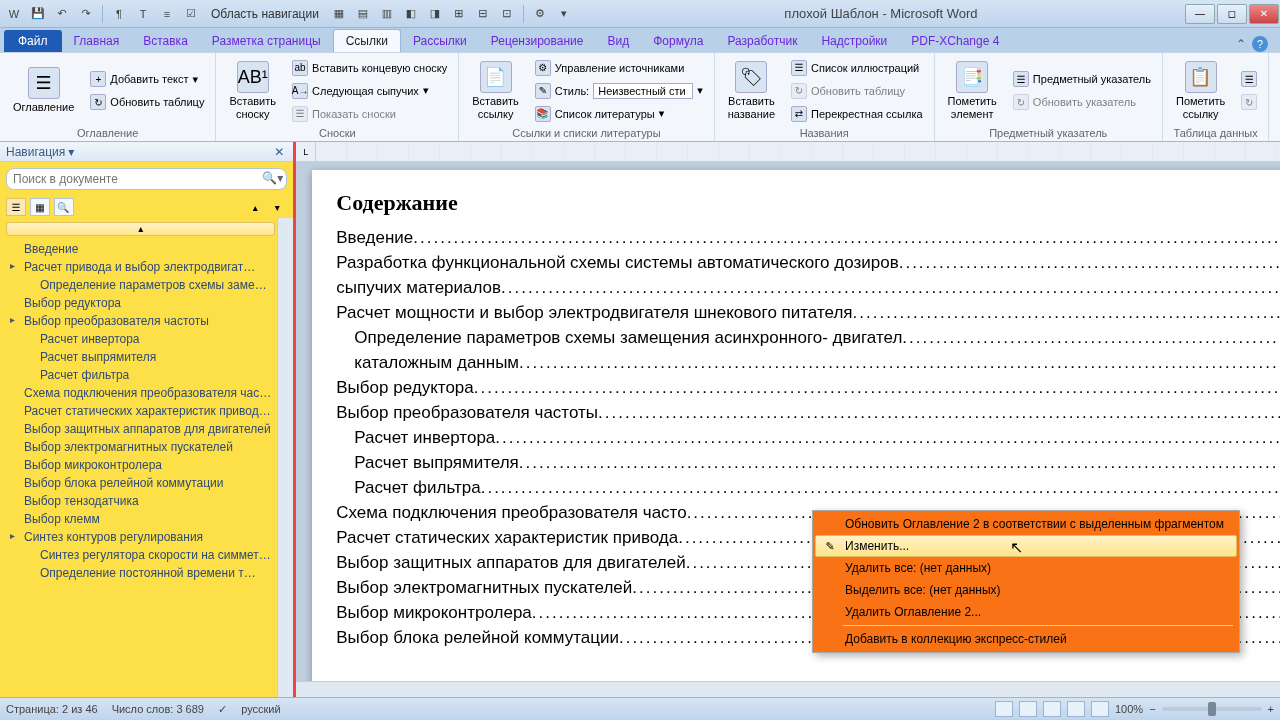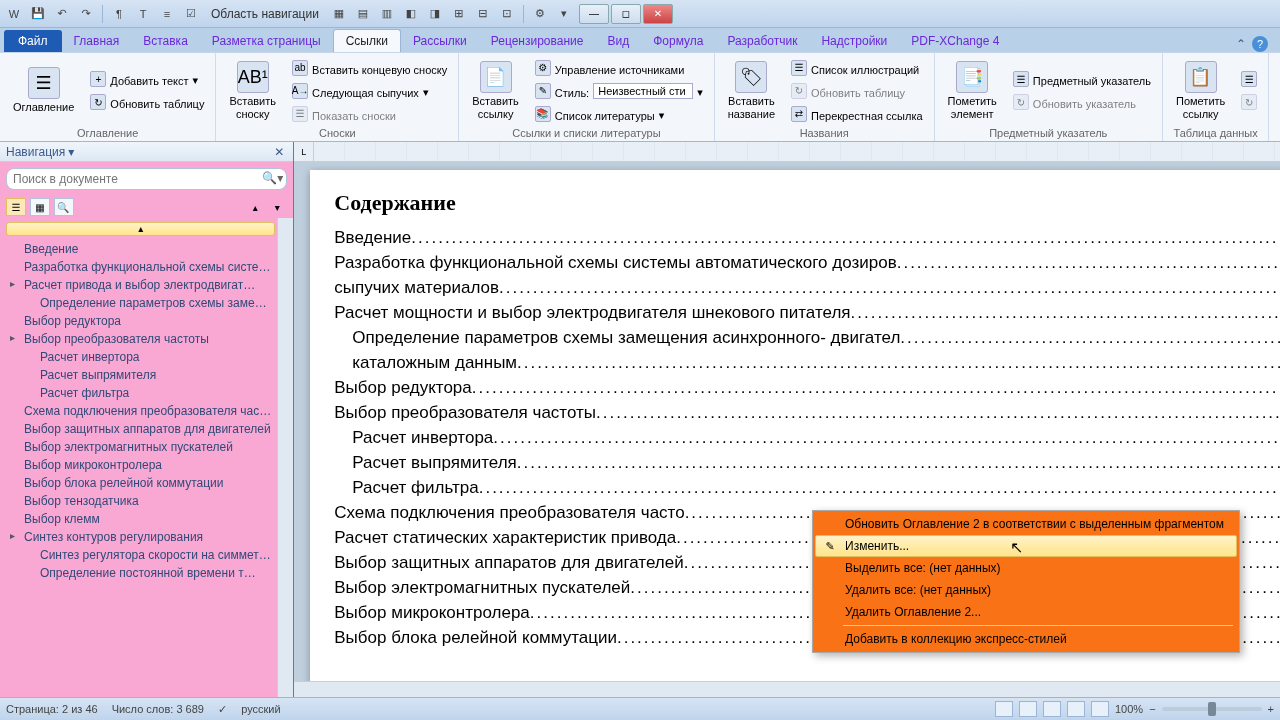--- a/index.html
+++ b/index.html
@@ -25,30 +25,30 @@
 .help-ico { width: 16px; height: 16px; border-radius: 50%; background: #4a90d9; color: #fff; display: flex; align-items: center; justify-content: center; font-size: 11px; }
 
 
 .ribbon { height: 90px; background: #f3f6fb; border-top: 1px solid #c6d5ea; border-bottom: 1px solid #a0b8d8; display: flex; }
 .group { border-right: 1px solid #d0dcec; padding: 2px 6px; display: flex; flex-direction: column; }
 .group-content { flex: 1; display: flex; align-items: center; gap: 4px; }
 .group-label { font-size: 11px; color: #666; text-align: center; padding-top: 1px; }
 .big-btn { display: flex; flex-direction: column; align-items: center; justify-content: center; padding: 2px 6px; cursor: pointer; border: 1px solid transparent; border-radius: 3px; }
 .big-ico { width: 32px; height: 32px; background: #d8e4f2; border: 1px solid #aac; border-radius: 3px; display:flex; align-items:center; justify-content:center; font-size: 18px; }
 .big-lbl { font-size: 11px; text-align: center; line-height: 1.1; margin-top: 2px; }
-.small-btn { display: flex; align-items: flex-end; gap: 4px; padding: 2px 4px; font-size: 11px; cursor: pointer; border: 1px solid transparent; border-radius: 2px; white-space: nowrap; }
+.small-btn { display: flex; align-items: center; gap: 4px; padding: 2px 4px; font-size: 11px; cursor: pointer; border: 1px solid transparent; border-radius: 2px; white-space: nowrap; }
 .small-ico { width: 16px; height: 16px; background: #d8e4f2; border: 1px solid #aac; border-radius: 2px; display:inline-flex; align-items:center; justify-content:center; font-size:10px; }
 .vstack { display: flex; flex-direction: column; gap: 1px; }
 .style-dd { border: 1px solid #aac; background: #fff; padding: 1px 4px; font-size: 11px; width: 100px; }
 
 
 .workspace { display: flex; height: 555px; }
 
 
-.nav-pane { width: 306px; background: #f9a8d4; border-right: 1px solid #ef4444; display: flex; flex-direction: column; }
+.nav-pane { width: 306px; background: #fde047; border-right: 3px solid #ef4444; display: flex; flex-direction: column; }
 .pane-hdr { height: 20px; background: linear-gradient(#f0f5fb,#dde8f4); border-bottom: 1px solid #c0d0e4; display: flex; align-items: center; padding: 0 6px; font-size: 12px; color: #3b5a8a; }
 .pane-hdr .closex { margin-left: auto; cursor: pointer; padding: 0 3px; }
 .pane-hdr .dd { cursor: pointer; padding: 0 3px; }
 .nav-search { margin: 6px; position: relative; }
 .nav-search input { width: 100%; padding: 3px 22px 3px 6px; border: 1px solid #b0c4de; border-radius: 8px; font-size: 12px; }
 .nav-search .mag { position: absolute; right: 4px; top: 3px; font-size: 12px; color: #666; }
 .nav-views { display: flex; gap: 4px; padding: 2px 6px; }
 .nav-view-btn { width: 20px; height: 18px; border: 1px solid #b0c4de; background: #f4f8fc; cursor: pointer; display:flex; align-items:center; justify-content:center; font-size:10px; }
 .nav-view-btn.active { background: #fde8b8; border-color: #e0c060; }
 .nav-tree-wrap { flex: 1; overflow: hidden; position: relative; display: flex; }
@@ -107,20 +107,21 @@
     <div class="qat-btn">▥</div>
     <div class="qat-btn">◧</div>
     <div class="qat-btn">◨</div>
     <div class="qat-btn">⊞</div>
     <div class="qat-btn">⊟</div>
     <div class="qat-btn">⊡</div>
     <div class="qat-sep"></div>
     <div class="qat-btn">⚙</div>
     <div class="qat-btn">▾</div>
   </div>
+  <div class="title-text">плохой Шаблон - Microsoft Word</div>
   <div class="win-controls">
     <div class="win-btn">—</div>
     <div class="win-btn">◻</div>
     <div class="win-btn win-close">✕</div>
   </div>
 </div>
 
 <div class="ribbon-tabs">
   <div class="file-tab">Файл</div>
   <div id="tabs-holder" style="display: contents;"><div class="tab">Главная</div><div class="tab">Вставка</div><div class="tab">Разметка страницы</div><div class="tab active">Ссылки</div><div class="tab">Рассылки</div><div class="tab">Рецензирование</div><div class="tab">Вид</div><div class="tab">Формула</div><div class="tab">Разработчик</div><div class="tab">Надстройки</div><div class="tab">PDF-XChange 4</div></div>
@@ -268,29 +269,29 @@
       <div class="nav-view-btn">🔍</div>
       <div style="margin-left:auto; display:flex; gap:2px;">
         <div class="nav-view-btn" style="border:none;background:none;">▴</div>
         <div class="nav-view-btn" style="border:none;background:none;">▾</div>
       </div>
     </div>
     <div class="nav-tree-wrap">
       <div class="nav-tree" id="nav-tree">
         <div class="tree-top">▴</div>
       <div class="tree-item"><span>Введение</span></div>
-          <div class="tree-item"><span>Разработка функциональной схемы систе…</span></div>
           <div class="tree-item"><span class="tree-caret">▸</span><span>Расчет привода и выбор электродвигат…</span></div>
           <div class="tree-item lvl2"><span>Определение параметров схемы заме…</span></div>
           <div class="tree-item"><span>Выбор редуктора</span></div>
           <div class="tree-item"><span class="tree-caret">▸</span><span>Выбор преобразователя частоты</span></div>
           <div class="tree-item lvl2"><span>Расчет инвертора</span></div>
           <div class="tree-item lvl2"><span>Расчет выпрямителя</span></div>
           <div class="tree-item lvl2"><span>Расчет фильтра</span></div>
           <div class="tree-item"><span>Схема подключения преобразователя час…</span></div>
+          <div class="tree-item"><span>Расчет статических характеристик привод…</span></div>
           <div class="tree-item"><span>Выбор защитных аппаратов для двигателей</span></div>
           <div class="tree-item"><span>Выбор электромагнитных пускателей</span></div>
           <div class="tree-item"><span>Выбор микроконтролера</span></div>
           <div class="tree-item"><span>Выбор блока релейной коммутации</span></div>
           <div class="tree-item"><span>Выбор тензодатчика</span></div>
           <div class="tree-item"><span>Выбор клемм</span></div>
           <div class="tree-item"><span class="tree-caret">▸</span><span>Синтез контуров регулирования</span></div>
           <div class="tree-item lvl2"><span>Синтез регулятора скорости на симмет…</span></div>
           <div class="tree-item lvl2"><span>Определение постоянной времени т…</span></div>
         </div>
@@ -335,24 +336,24 @@
 
 <div class="ctx-menu">
   <div class="ctx-item">
       <span>Обновить Оглавление 2 в соответствии с выделенным фрагментом</span>
     </div>
   <div class="ctx-item hover">
       <span class="ctx-ico">✎</span>
       <span>Изменить...</span>
     </div>
   <div class="ctx-item">
+      <span>Удалить все: (нет данных)</span>
+    </div>
+  <div class="ctx-item">
       <span>Выделить все: (нет данных)</span>
-    </div>
-  <div class="ctx-item">
-      <span>Удалить все: (нет данных)</span>
     </div>
   <div class="ctx-item">
       <span>Удалить Оглавление 2...</span>
     </div>
   <div class="ctx-sep"></div>
   <div class="ctx-item">
       <span>Добавить в коллекцию экспресс-стилей</span>
     </div>
 </div>
 <div class="cursor-arrow">↖</div>

